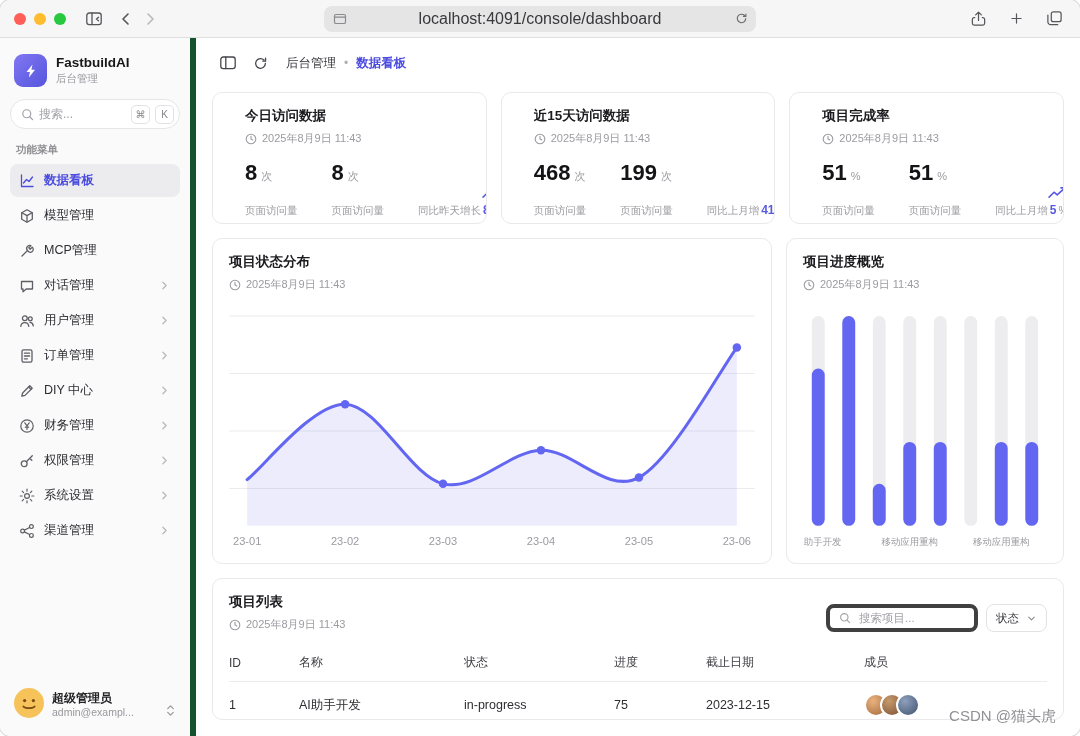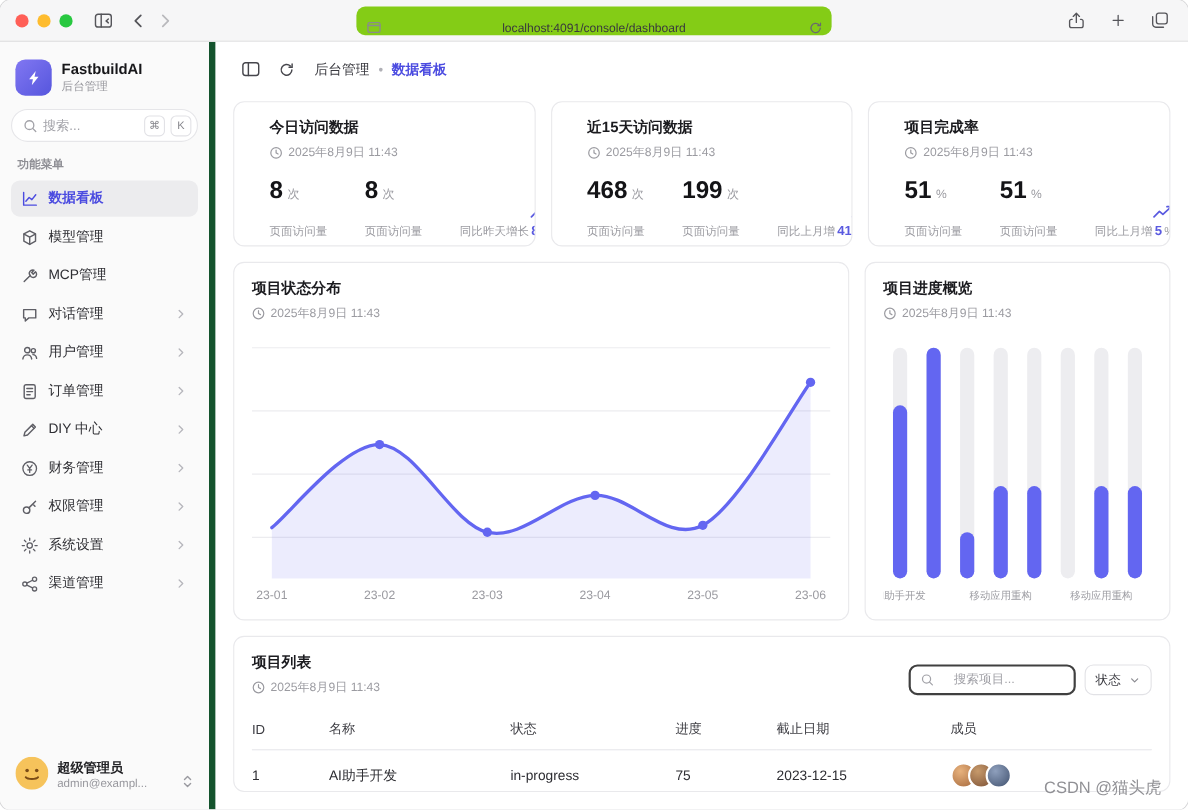--- a/index.html
+++ b/index.html
@@ -6,21 +6,21 @@
   html,body{width:1080px;height:736px;overflow:hidden}
   body{font-family:"Liberation Sans","DejaVu Sans",sans-serif;background:#ffffff}
   .window{width:1080px;height:736px;border-radius:10px;overflow:hidden;display:flex;flex-direction:column;background:#fff;box-shadow:0 0 0 1px #d8d8da}
 
   
   .chrome{height:38px;background:#f6f6f7;border-bottom:1px solid #dededf;display:flex;align-items:center;padding:0 14px;position:relative;flex:0 0 auto}
   .traffic{display:flex;gap:8px;margin-right:16px}
   .light{width:12px;height:12px;border-radius:50%;cursor:pointer}
   .chrome-btn{width:24px;height:24px;display:flex;align-items:center;justify-content:center;color:#55555a;cursor:pointer}
   .chrome-btn.disabled{color:#b9b9bd}
-  .urlbar{position:absolute;left:50%;transform:translateX(-50%);width:432px;height:26px;background:#84cc16;border-radius:8px;display:flex;align-items:flex-end;justify-content:center;font-size:11px;color:#39393d;cursor:text}
+  .urlbar{position:absolute;left:50%;transform:translateX(-50%);width:432px;height:26px;background:#e5e5e5;border-radius:8px;display:flex;align-items:center;justify-content:center;font-size:16px;color:#39393d;cursor:text}
   .urlbar .page-ico{position:absolute;left:9px;color:#8a8a8f;display:flex}
   .urlbar .reload{position:absolute;right:8px;color:#6a6a6f;display:flex;cursor:pointer}
   .chrome-right{margin-left:auto;display:flex;align-items:center;gap:14px;color:#55555a}
 
   
   .app{flex:1;display:flex;min-height:0}
   .sidebar{width:196px;background:#fafafa;border-right:6px solid #14532d;display:flex;flex-direction:column;padding:10px 10px 12px;flex:0 0 auto}
   .logo-row{display:flex;align-items:center;gap:9px;padding:6px 4px 12px}
   .logo-badge{width:33px;height:33px;border-radius:9px;background:linear-gradient(135deg,#8177f2,#5656dd);display:flex;align-items:center;justify-content:center;flex:0 0 auto}
   .logo-title{font-size:13.5px;font-weight:bold;color:#17171a;line-height:1.2}
@@ -68,21 +68,21 @@
 
   
   .charts-row{display:grid;grid-template-columns:1fr 278px;gap:14px;margin-top:14px;flex:0 0 auto}
   .chart-card{padding:14px 16px;height:326px;overflow:hidden}
   .chart-card svg.plot{display:block;margin-top:14px;width:100%;height:244px}
 
   
   .table-card{margin-top:14px;padding:14px 16px;flex:1;min-height:0;overflow:hidden}
   .table-head{display:flex;align-items:flex-end}
   .th-right{margin-left:auto;display:flex;gap:8px;margin-top:2px}
-  .mini-search{width:152px;height:28px;border:2px solid #404040;border-radius:8px;display:flex;align-items:center;gap:18px;padding:0 9px;color:#a2a2a8;background:#fff}
+  .mini-search{width:152px;height:28px;border:4px solid #404040;border-radius:8px;display:flex;align-items:center;gap:8px;padding:0 9px;color:#a2a2a8;background:#fff}
   .mini-search input{border:0;outline:0;flex:1;min-width:0;font-size:11.5px;background:transparent;font-family:inherit;color:#333}
   .mini-search input::placeholder{color:#a2a2a8}
   .status-select{height:28px;border:1px solid #e2e2e6;border-radius:8px;display:flex;align-items:center;gap:7px;padding:0 9px;font-size:11.5px;color:#3c3c42;cursor:pointer;background:#fff}
   table{width:100%;border-collapse:collapse;margin-top:12px;table-layout:fixed}
   th{font-size:12px;font-weight:normal;color:#3c3c42;text-align:left;padding:10px 6px 10px 0;border-bottom:1px solid #ececef}
   td{font-size:12.5px;color:#2e2e33;padding:11px 6px 11px 0;vertical-align:middle}
   .avatars{display:flex;align-items:center}
   .avatar{width:24px;height:24px;border-radius:50%;border:2px solid #fff;margin-left:-8px;flex:0 0 auto}
   .avatar:first-child{margin-left:0}
   .av1{background:radial-gradient(circle at 35% 30%,#e8b27d,#a5683c)}

